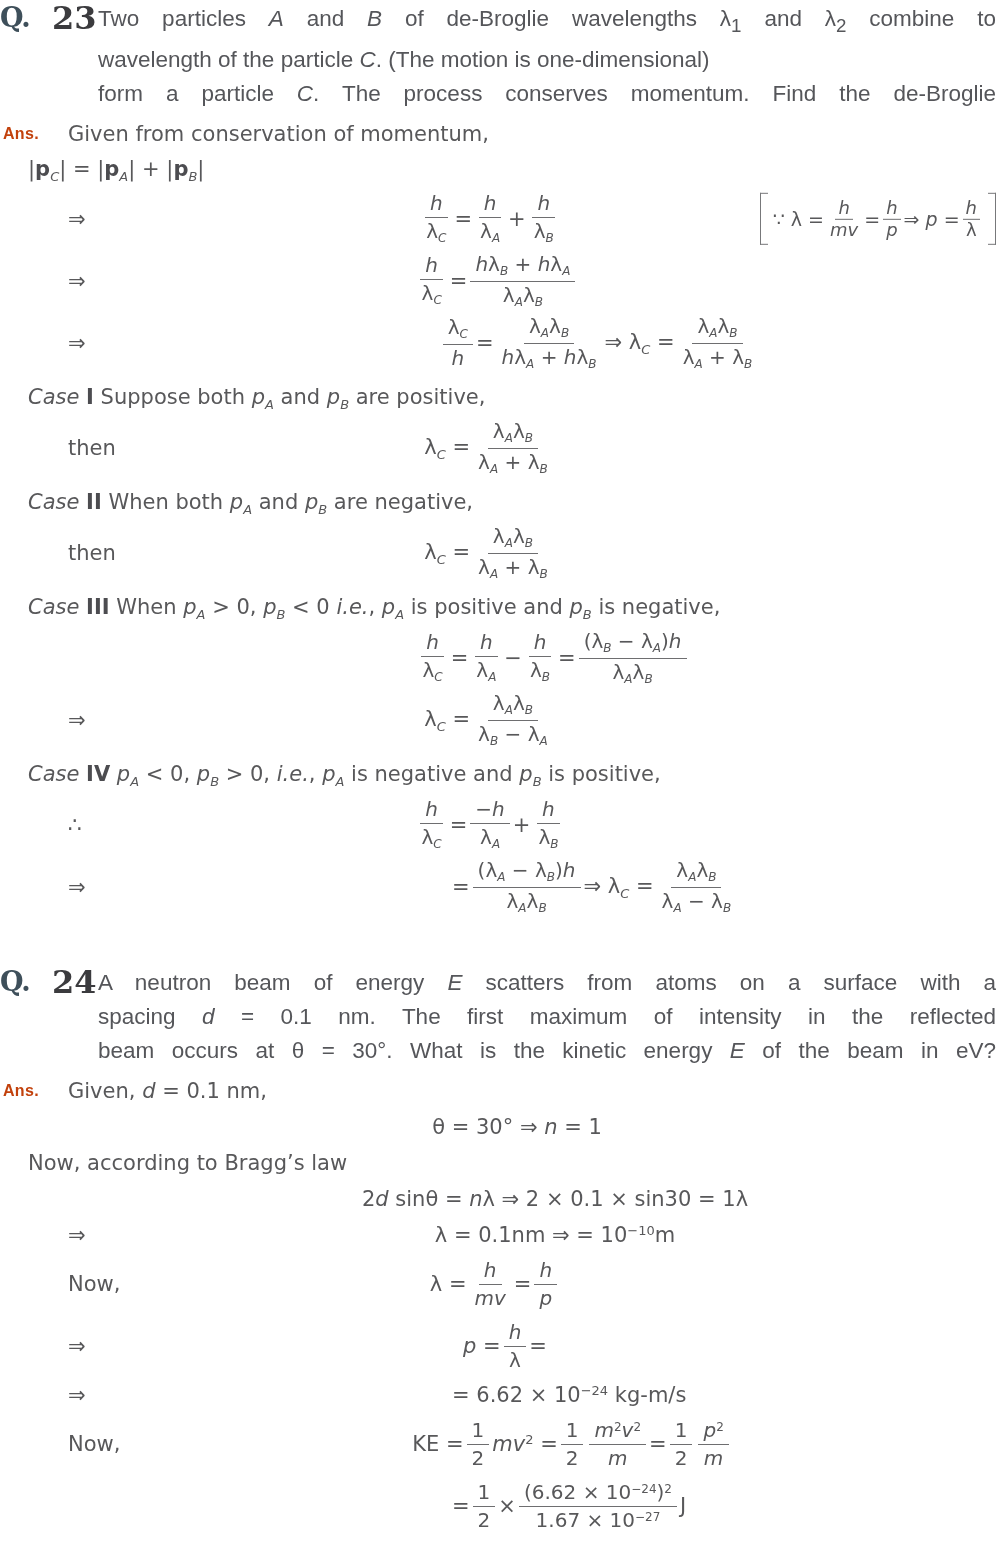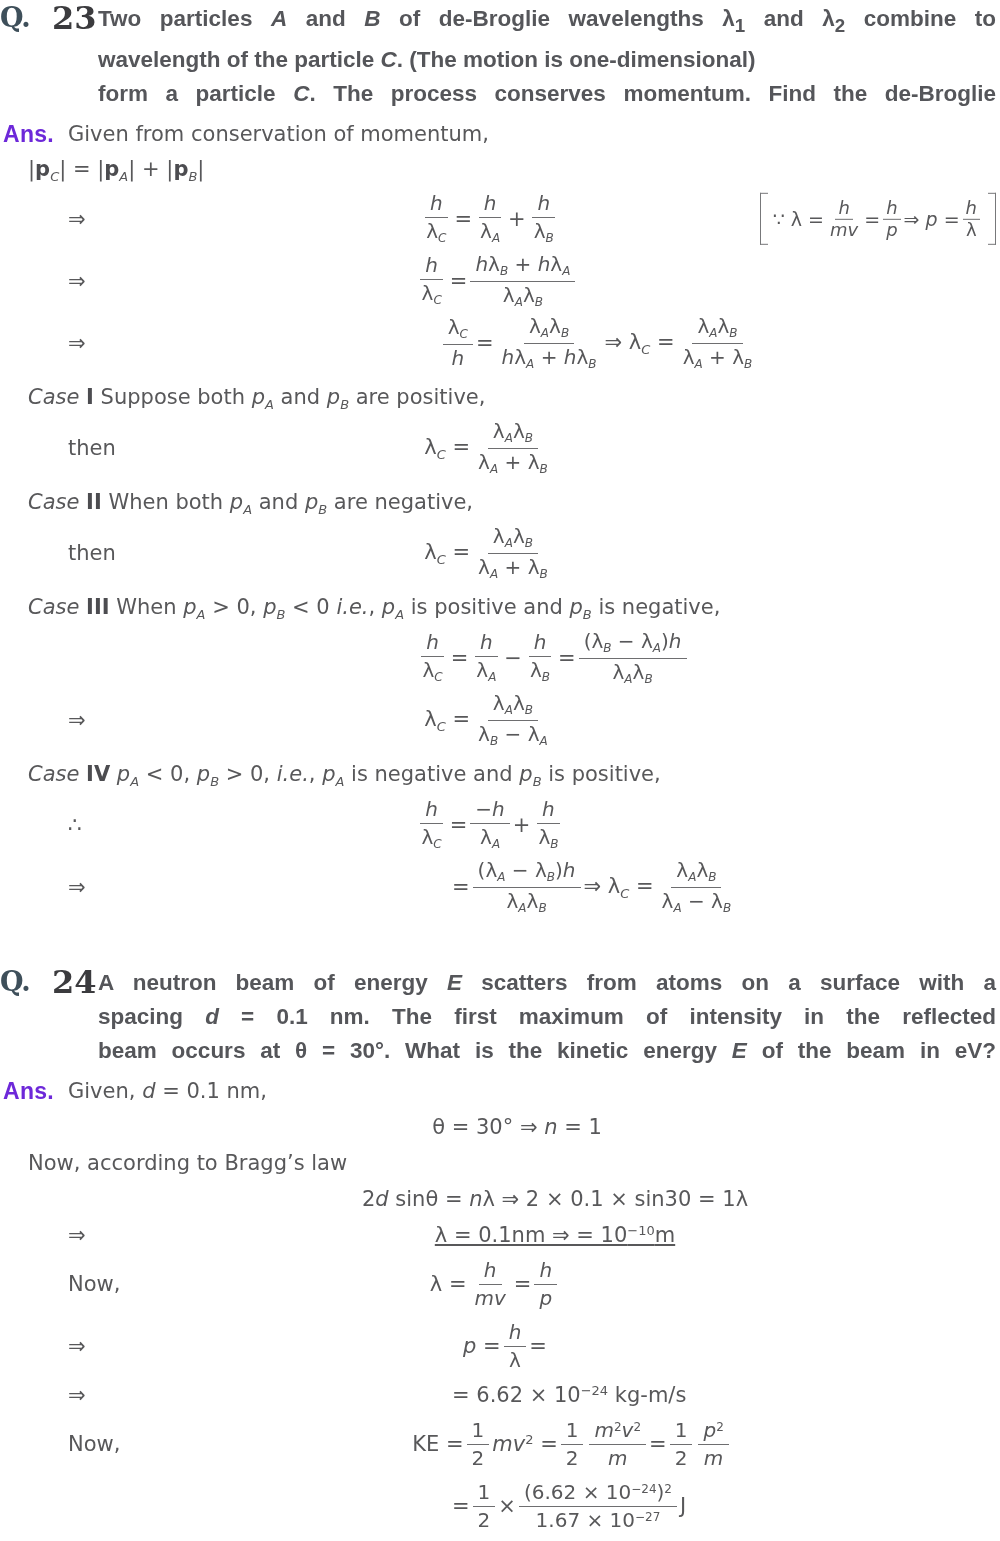--- a/index.html
+++ b/index.html
@@ -6,34 +6,34 @@
   body{width:1000px;height:1541px;overflow:hidden;
        font-family:"Liberation Sans",sans-serif;color:#58585a;}
   .page{position:relative;width:1000px;height:1541px;background:#fff;}
 
   
   .qhead{display:flex;align-items:flex-start;padding-top:2px;}
   .qb{flex:0 0 auto;width:52px;font-family:"DejaVu Serif",serif;font-weight:bold;
       font-size:27px;line-height:32px;color:#3e4f5a;letter-spacing:-1px;}
   .qnum{flex:0 0 auto;width:46px;font-family:"DejaVu Serif",serif;font-weight:bold;
       font-size:32px;line-height:33px;color:#3b3b3e;}
-  .qtext{flex:1 1 auto;padding-right:4px;font-weight:bold;}
+  .qtext{flex:1 1 auto;padding-right:4px;}
   .qline{font-size:22.5px;line-height:34px;color:#55565a;text-align:justify;}
   .qline.jl{text-align-last:justify;}
   .qline i{font-style:italic;}
   .q24{margin-top:46px;}
 
   
   .rows{margin-top:6px;}
   .row{position:relative;display:flex;align-items:center;min-height:35px;margin:1px 0;}
   .row.fr{min-height:57px;padding:2px 0;}
   .row.case{margin-top:7px;min-height:36px;}
   .lbl{position:absolute;left:68px;font-size:21px;color:#58585a;
        font-family:"DejaVu Sans",sans-serif;}
-  .lbl.ans{left:3px;font-weight:bold;font-size:23px;color:#6d28d9;letter-spacing:.3px;
+  .lbl.ans{left:3px;font-weight:bold;font-size:16px;color:#c2410c;letter-spacing:.3px;
        font-family:"Liberation Sans",sans-serif;}
   .eqc{display:inline-flex;align-items:center;font-size:21px;white-space:nowrap;
        font-family:"DejaVu Sans",sans-serif;}
   .row.ac .eqc{margin:0 auto;}
   .row.al .eqc{margin-left:28px;}
   .row.ae .eqc{margin-left:452px;}
   .fs{display:inline-block;}
   .fs sub{font-size:13px;vertical-align:-5px;}
   .fs sup{font-size:13px;vertical-align:7px;}
   .fs i, .fn i, .fd i{font-style:italic;}
@@ -292,21 +292,21 @@
           <span class="fs">Now, according to Bragg’s law</span>
         </span>
       </div>
       <div class="row ac">
         <span class="eqc" style="transform: translateX(55px);">
           <span class="fs">2<i>d</i> sinθ = <i>n</i>λ ⇒ 2 × 0.1 × sin30 = 1λ</span>
         </span>
       </div>
       <div class="row ac">
         <span class="lbl">⇒</span>
-        <span class="eqc" style="transform: translateX(55px); text-decoration: underline;">
+        <span class="eqc" style="transform: translateX(55px);">
           <span class="fs">λ = 0.1nm ⇒ = 10<sup>−10</sup>m</span>
         </span>
       </div>
       <div class="row ac fr">
         <span class="lbl">Now,</span>
         <span class="eqc" style="transform: translateX(-5px);">
           <span class="fs">λ = </span>
           <span class="frac">
             <span class="fn"><i>h</i></span>
             <span class="fd"><i>mv</i></span>

